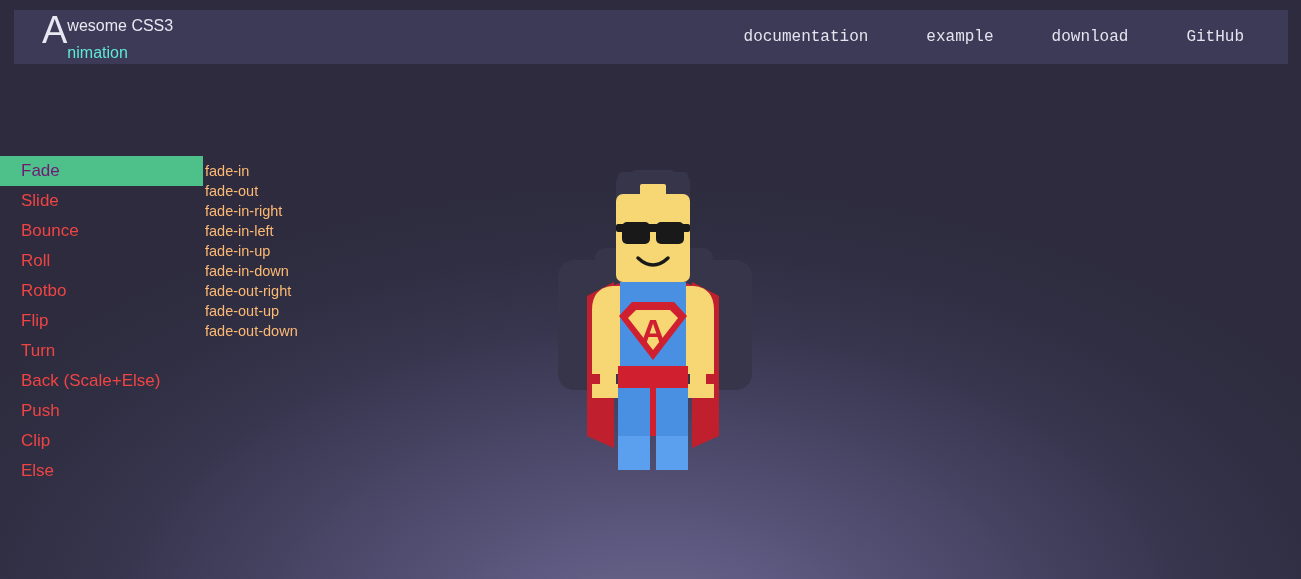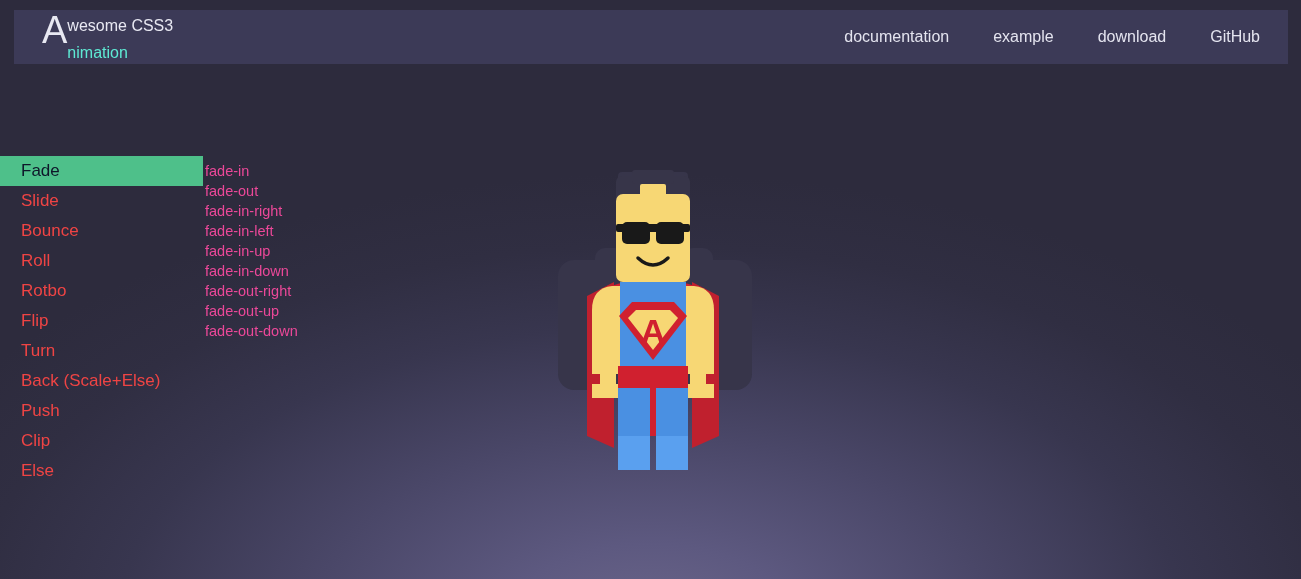--- a/index.html
+++ b/index.html
@@ -59,22 +59,23 @@
   .logo-l2 {
     font-size: 16px;
     color: #5eead4;
     line-height: 17px;
     font-weight: 400;
   }
 
   .nav {
     display: flex;
     align-items: center;
-    gap: 0px;
-    padding-right: 6px;
+    gap: 14px;
+    padding-right: 22px;
+    font-family: Liberation Mono, monospace;
   }
   .nav a {
     color: #e4e4ef;
     font-size: 16px;
     text-decoration: none;
     padding: 0 22px;
     line-height: 54px;
     white-space: nowrap;
   }
 
@@ -97,33 +98,33 @@
     height: 30px;
     line-height: 30px;
     color: #ef4444;
     font-size: 17px;
     padding-left: 21px;
     box-sizing: border-box;
     white-space: nowrap;
   }
   .menu-item.active {
     background: #4ec08a;
-    color: #0f172a;
+    color: #701a75;
   }
 
   .anim-list {
     position: absolute;
     left: 205px;
     top: 5px;
     width: 330px;
   }
   .anim-item {
     height: 20px;
     line-height: 20px;
-    color: #ec4899;
+    color: #fdba74;
     font-size: 14.5px;
     white-space: nowrap;
   }
 
   
   .stage {
     position: absolute;
     left: 540px;
     top: 14px;
     width: 230px;

